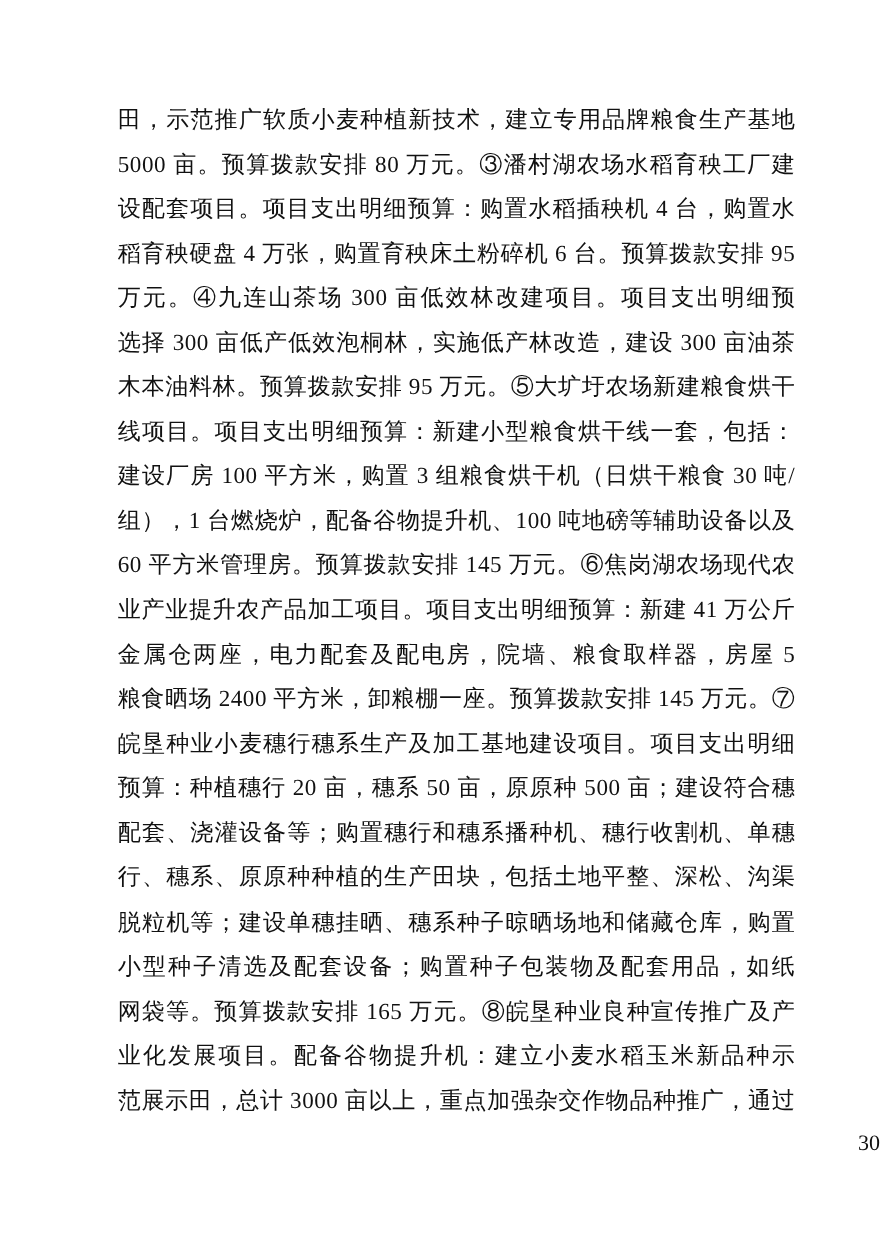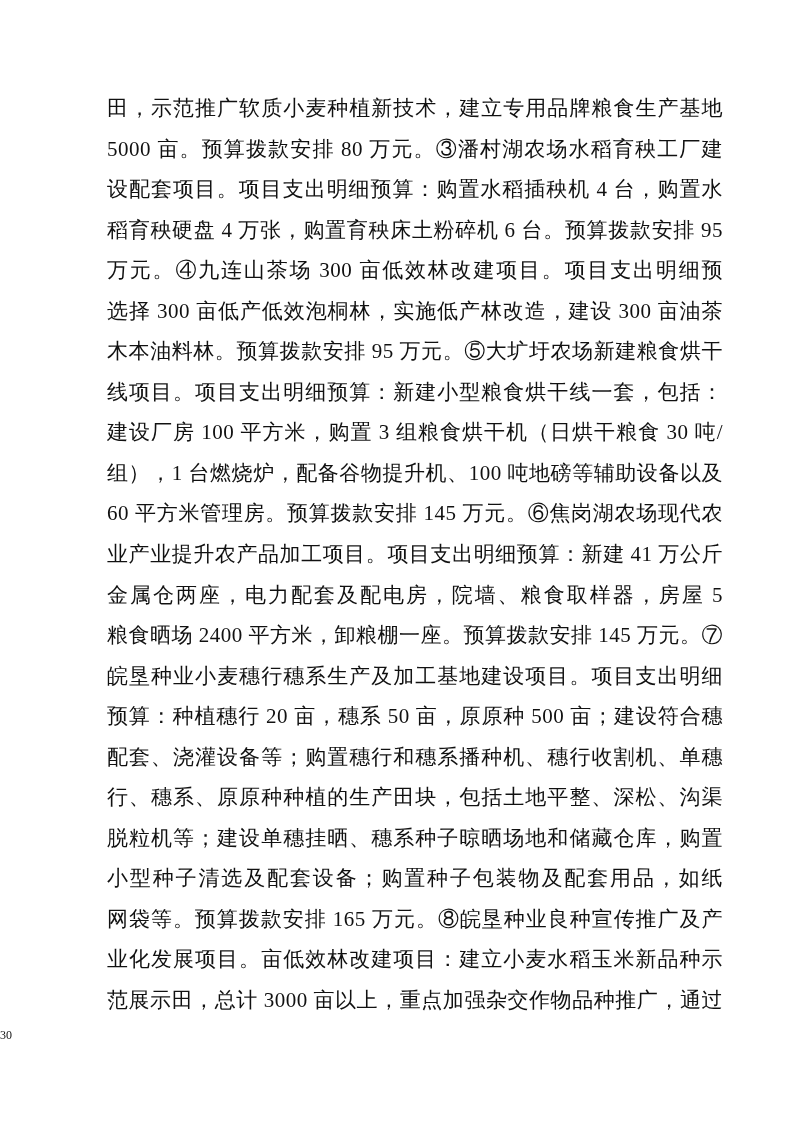--- a/index.html
+++ b/index.html
@@ -32,22 +32,22 @@
     overflow: hidden;
     text-align: justify;
     text-align-last: justify;
     text-justify: inter-character;
   }
   .page-number {
     position: absolute;
     left: 0;
     top: 1028px;
     width: 100%;
-    text-align: left;
-    font-size: 12px;
+    text-align: right;
+    font-size: 20px;
     color: #111111;
   }
 </style>
 </head>
 <body>
 
 <div class="page">
   <div class="text-block">
     <div class="line">田，示范推广软质小麦种植新技术，建立专用品牌粮食生产基地</div>
     <div class="line">5000 亩。预算拨款安排 80 万元。③潘村湖农场水稻育秧工厂建</div>
@@ -63,17 +63,17 @@
     <div class="line">业产业提升农产品加工项目。项目支出明细预算：新建 41 万公斤</div>
     <div class="line">金属仓两座，电力配套及配电房，院墙、粮食取样器，房屋 5 间，</div>
     <div class="line">粮食晒场 2400 平方米，卸粮棚一座。预算拨款安排 145 万元。⑦</div>
     <div class="line">皖垦种业小麦穗行穗系生产及加工基地建设项目。项目支出明细</div>
     <div class="line">预算：种植穗行 20 亩，穗系 50 亩，原原种 500 亩；建设符合穗</div>
     <div class="line">配套、浇灌设备等；购置穗行和穗系播种机、穗行收割机、单穗</div>
     <div class="line">行、穗系、原原种种植的生产田块，包括土地平整、深松、沟渠</div>
     <div class="line">脱粒机等；建设单穗挂晒、穗系种子晾晒场地和储藏仓库，购置</div>
     <div class="line">小型种子清选及配套设备；购置种子包装物及配套用品，如纸袋、</div>
     <div class="line">网袋等。预算拨款安排 165 万元。⑧皖垦种业良种宣传推广及产</div>
-    <div class="line">业化发展项目。亩低效林改建项目：建立小麦水稻玉米新品种示</div>
+    <div class="line">业化发展项目。配备谷物提升机：建立小麦水稻玉米新品种示</div>
     <div class="line">范展示田，总计 3000 亩以上，重点加强杂交作物品种推广，通过</div>
   </div>
   <div class="page-number">30</div>
 </div>
 
 </body></html>

